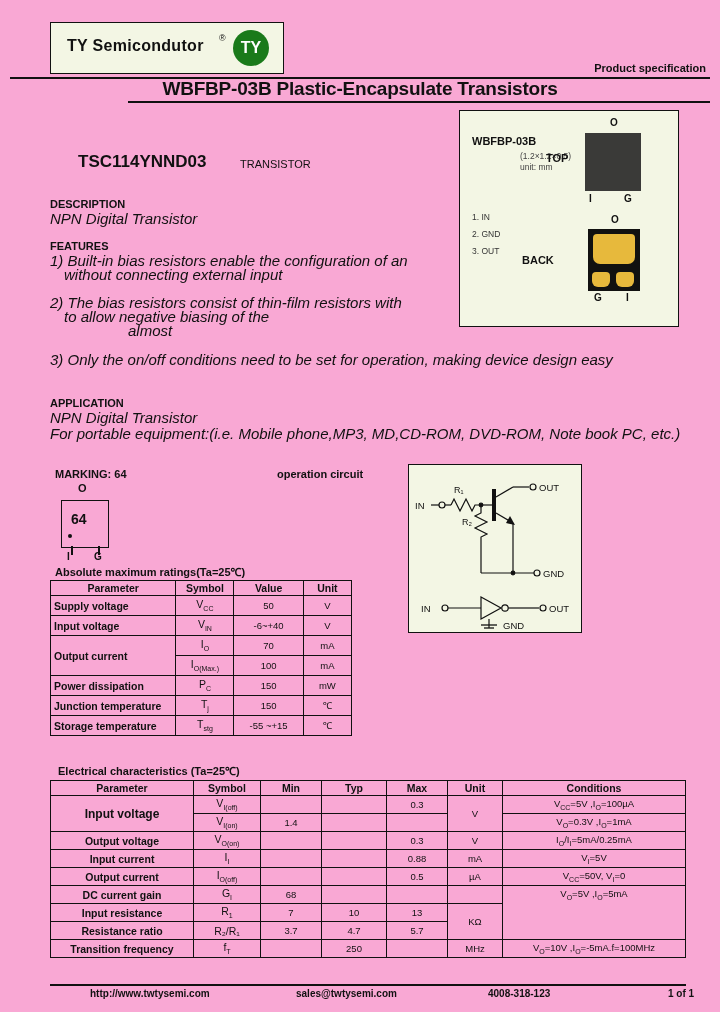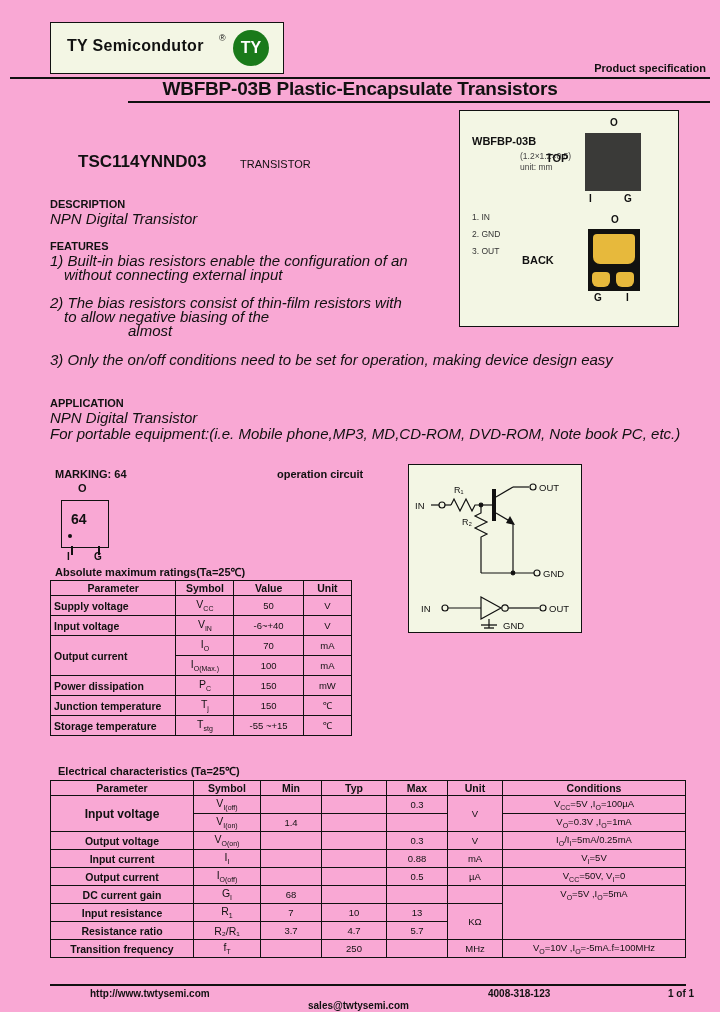--- a/index.html
+++ b/index.html
@@ -583,17 +583,17 @@
       <td>250</td>
       <td></td>
       <td>MHz</td>
       <td>V<sub>O</sub>=10V ,I<sub>O</sub>=-5mA.f=100MHz</td>
     </tr>
   </tbody>
     </table>
 
   <div class="rule-bot"></div>
   <div class="foot" style="left:54px;">http://www.twtysemi.com</div>
-  <div class="foot" style="left:272px;margin-top:12px;">sales@twtysemi.com</div>
+  <div class="foot" style="left:260px;">sales@twtysemi.com</div>
   <div class="foot" style="left:452px;">4008-318-123</div>
   <div class="foot" style="left:632px;">1 of 1</div>
 
 </div>
 
 </body></html>

